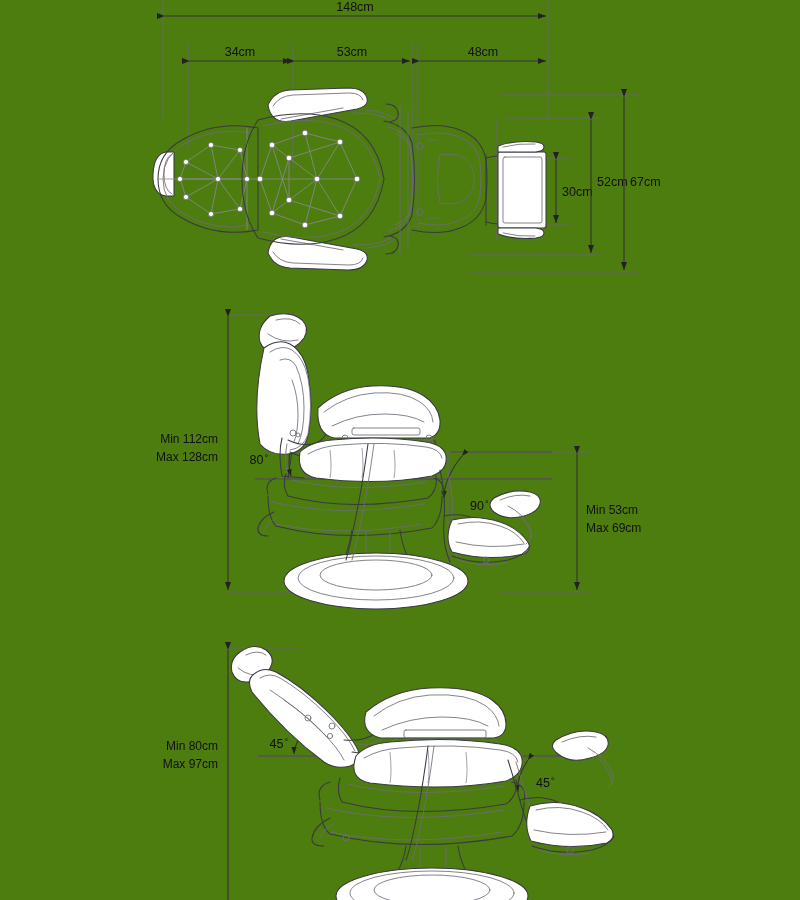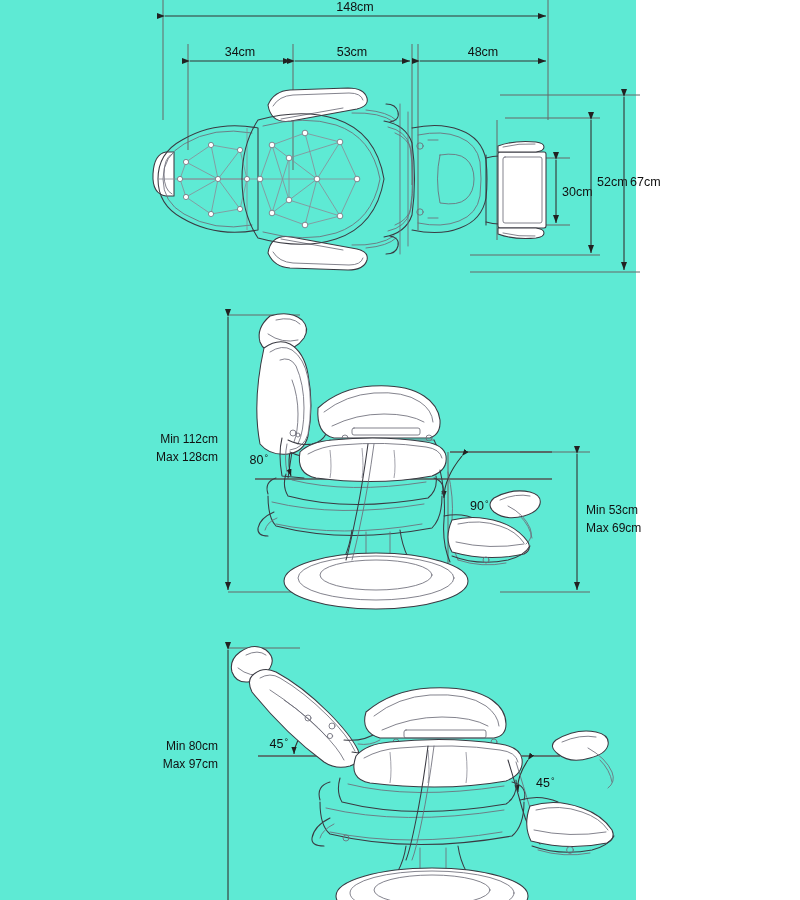--- a/index.html
+++ b/index.html
@@ -1,17 +1,17 @@
 <!DOCTYPE html>
 <html><head>
 <meta charset="utf-8">
 <style>
   html,body{margin:0;padding:0;background:#ffffff;}
   body{width:800px;height:900px;overflow:hidden;font-family:"Liberation Sans",sans-serif;}
-  #sheet{position:relative;width:636px;height:900px;background:#5eead4;}
+  #sheet{position:relative;width:800px;height:900px;background:#4d7c0f;}
   svg{display:block;}
   .dimtxt{font-family:"Liberation Sans",sans-serif;font-size:12.5px;fill:#111;}
   .dimtxt-s{font-family:"Liberation Sans",sans-serif;font-size:12px;fill:#111;}
   .angtxt{font-family:"Liberation Sans",sans-serif;font-size:12.5px;fill:#111;}
   .dimline{stroke:#333;stroke-width:1.1;fill:none;}
   .extline{stroke:#666;stroke-width:1;fill:none;}
   .ground{stroke:#555;stroke-width:1.6;fill:none;}
   .obj{stroke:#3a3a42;stroke-width:1.05;fill:none;stroke-linejoin:round;stroke-linecap:round;}
   .obj-l{stroke:#6d6d78;stroke-width:0.85;fill:none;stroke-linejoin:round;stroke-linecap:round;}
   .obj-f{stroke:#3a3a42;stroke-width:1.05;fill:#ffffff;stroke-linejoin:round;stroke-linecap:round;}

